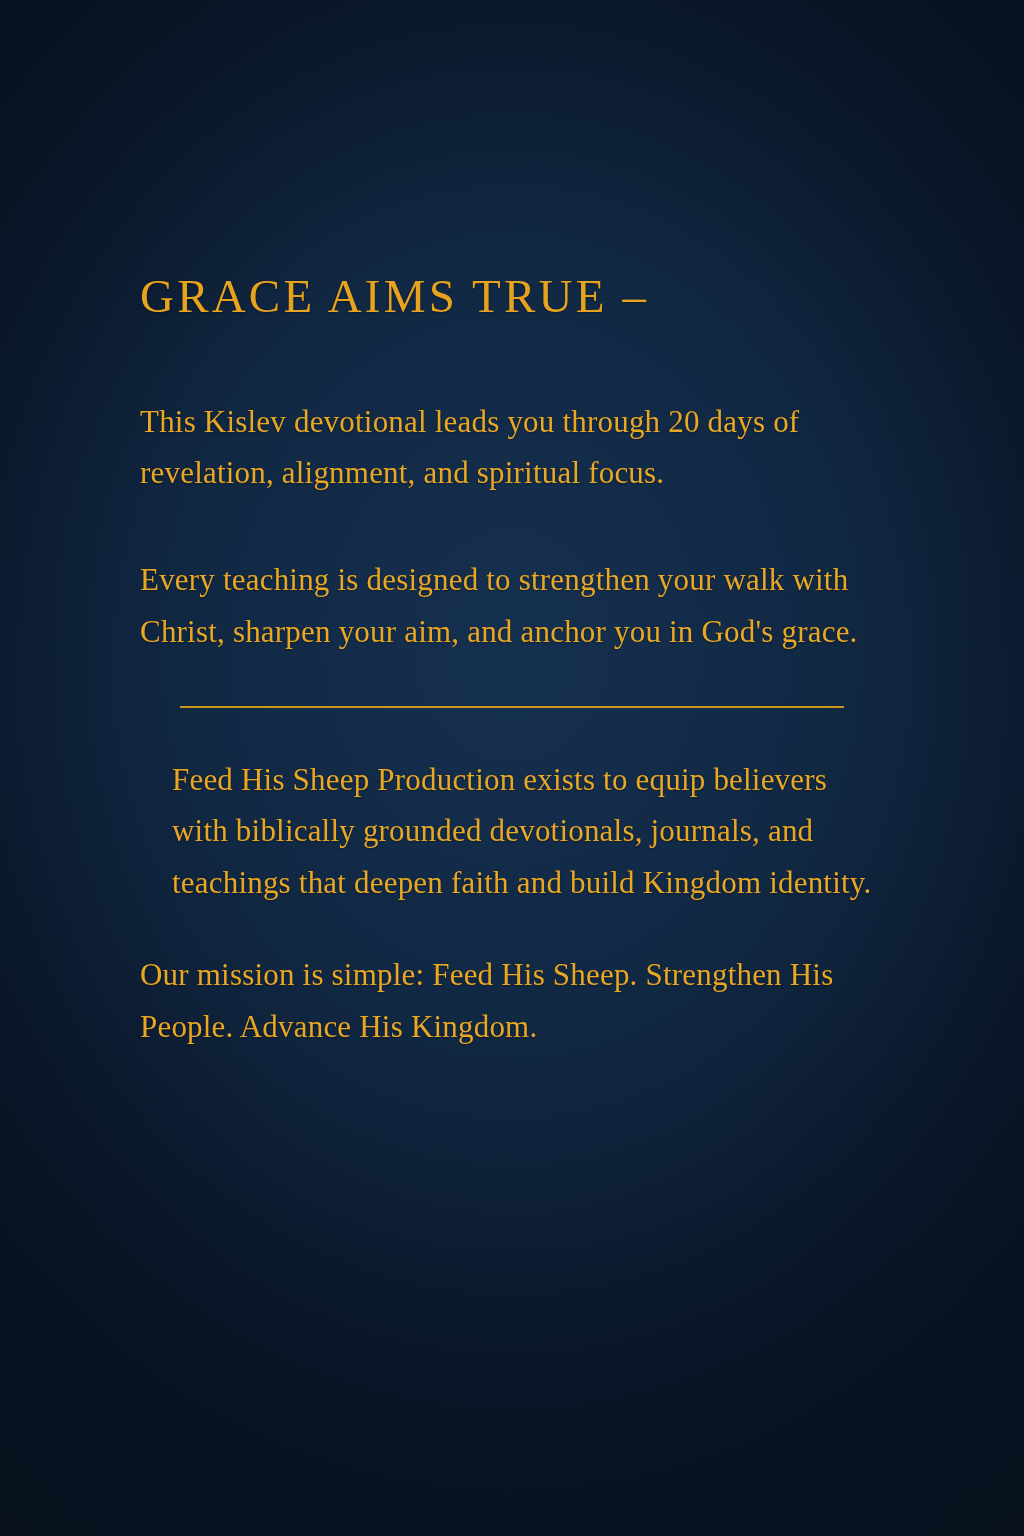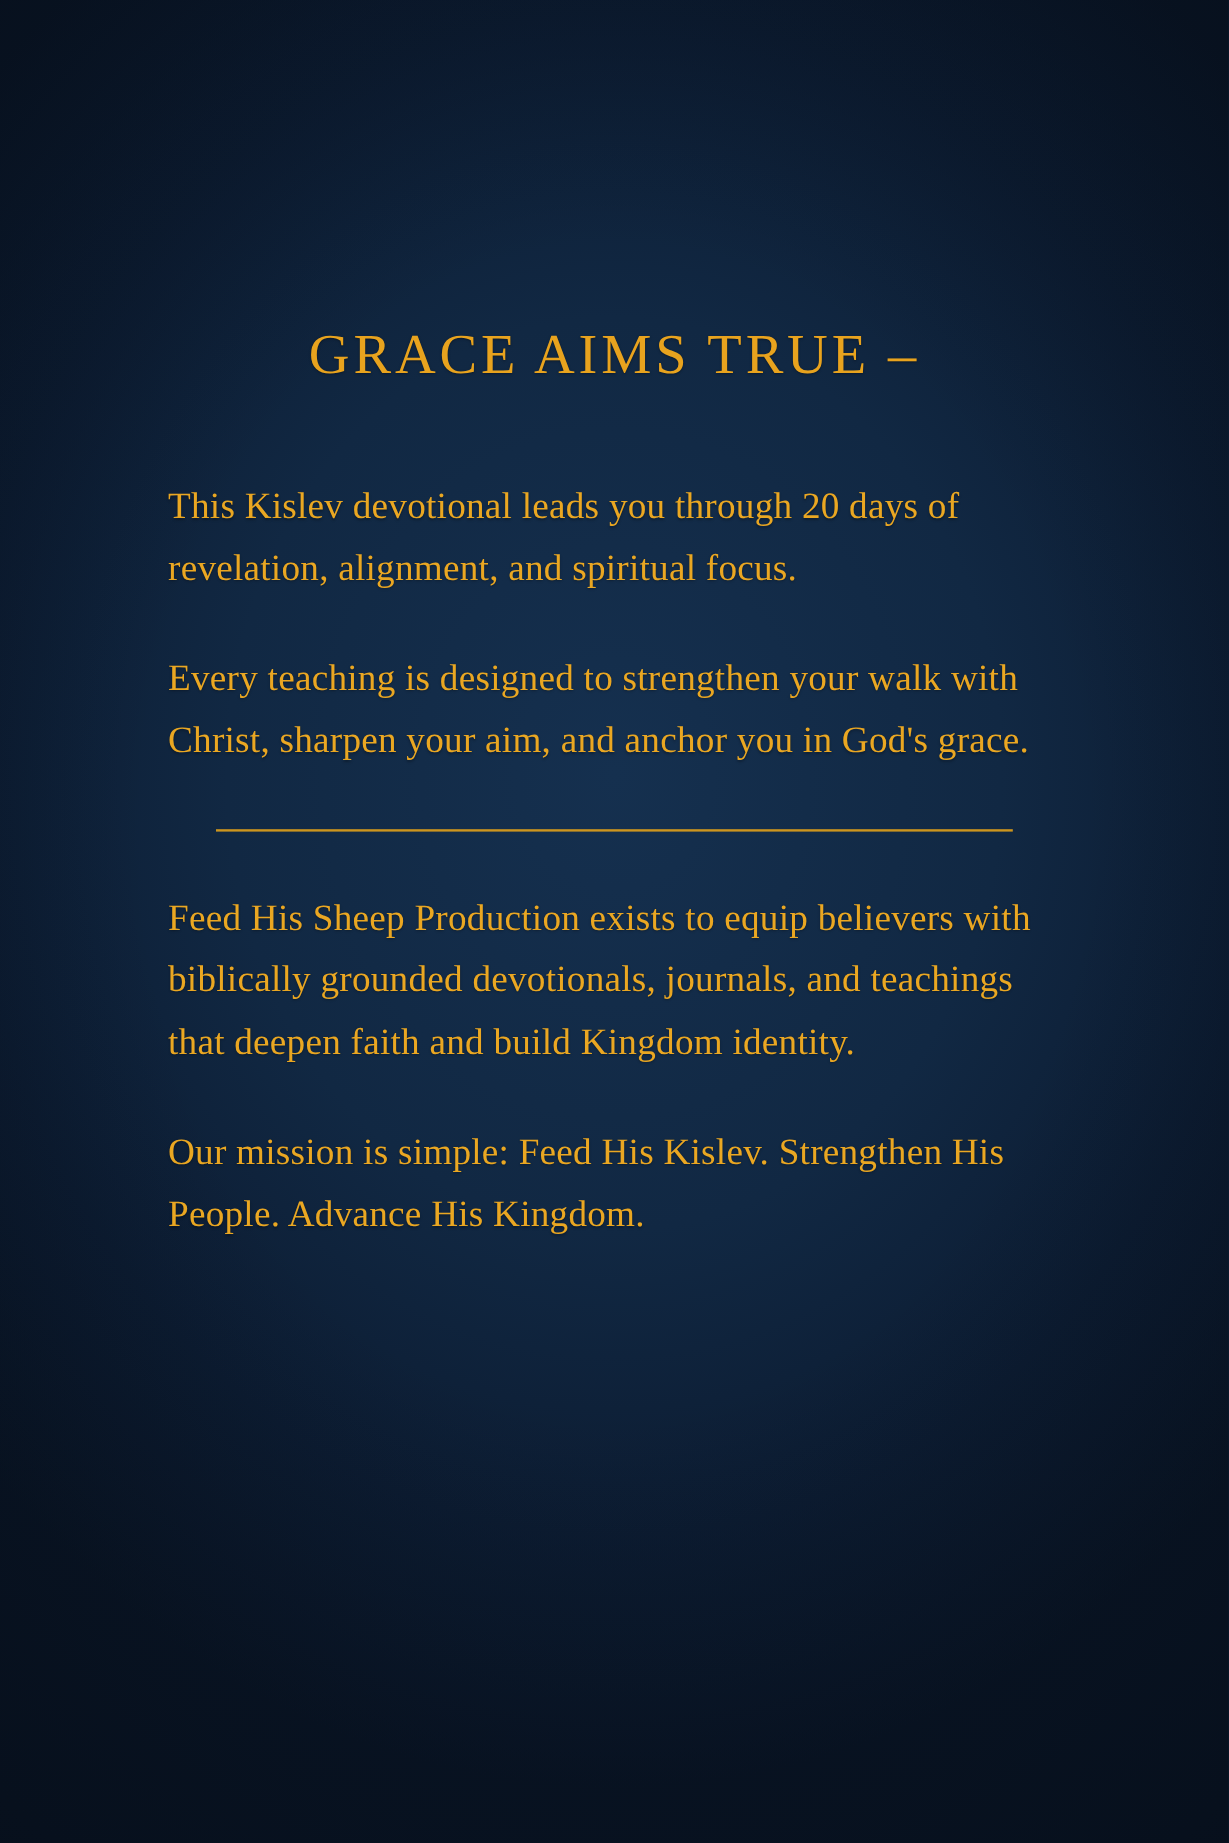--- a/index.html
+++ b/index.html
@@ -34,21 +34,20 @@
     top: 0;
     width: 1024px;
     height: 1536px;
     box-sizing: border-box;
     padding: 0 140px;
   }
 
   .title {
     margin: 0;
     padding-top: 262px;
-    text-align: center;
     color: #e8a31e;
     font-size: 47px;
     line-height: 1.48;
     letter-spacing: 3.2px;
     font-weight: 400;
     text-transform: uppercase;
     text-shadow: 0 1px 2px rgba(0,0,0,0.35);
   }
   .title .line {
     display: block;
@@ -57,31 +56,31 @@
 
   .body-block {
     margin: 0;
     color: #eaa722;
     font-size: 31px;
     line-height: 1.67;
     letter-spacing: 0.2px;
     text-shadow: 0 1px 2px rgba(0,0,0,0.3);
   }
   .para-intro { margin-top: 64px; }
-  .para-gap   { margin-top: 40px; }
+  .para-gap   { margin-top: 55px; }
 
   .divider {
     margin: 48px 40px 0 40px;
     height: 0;
     border: 0;
     border-top: 2px solid #d79b1c;
     opacity: 0.95;
   }
 
-  .para-after-rule { margin-top: 46px; }
+  .para-after-rule { margin-top: 46px; margin-left: 32px; }
   .para-mission    { margin-top: 40px; }
 </style>
 </head>
 <body>
 
 <div class="page">
   <div class="vignette"></div>
 
   <div class="content">
 
@@ -90,16 +89,16 @@
     </h1>
 
     <p class="body-block para-intro"> This Kislev devotional leads you through 20 days of revelation, alignment, and spiritual focus.</p>
 
     <p class="body-block para-gap"> Every teaching is designed to strengthen your walk with Christ, sharpen your aim, and anchor you in God's grace.</p>
 
     <hr class="divider">
 
     <p class="body-block para-after-rule"> Feed His Sheep Production exists to equip believers with biblically grounded devotionals, journals, and teachings that deepen faith and build Kingdom identity.</p>
 
-    <p class="body-block para-mission">Our mission is simple: Feed His Kislev. Strengthen His People. Advance His Kingdom.</p>
+    <p class="body-block para-mission">Our mission is simple: Feed His Sheep. Strengthen His People. Advance His Kingdom.</p>
 
   </div>
 </div>
 
 </body></html>

